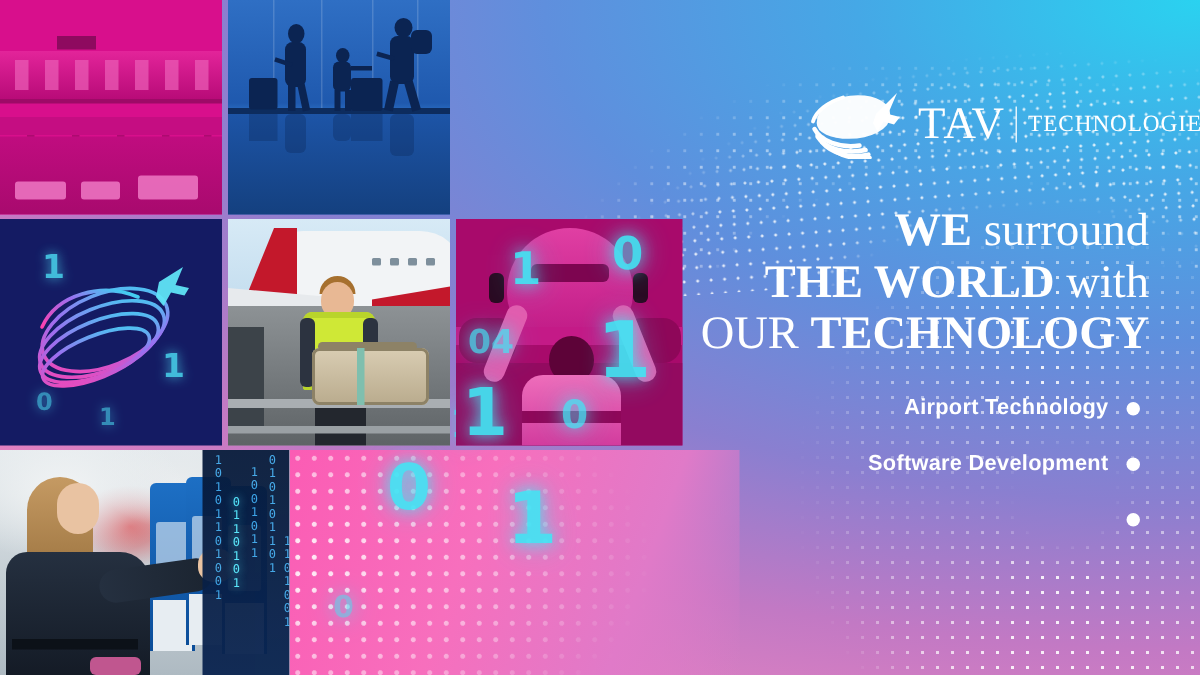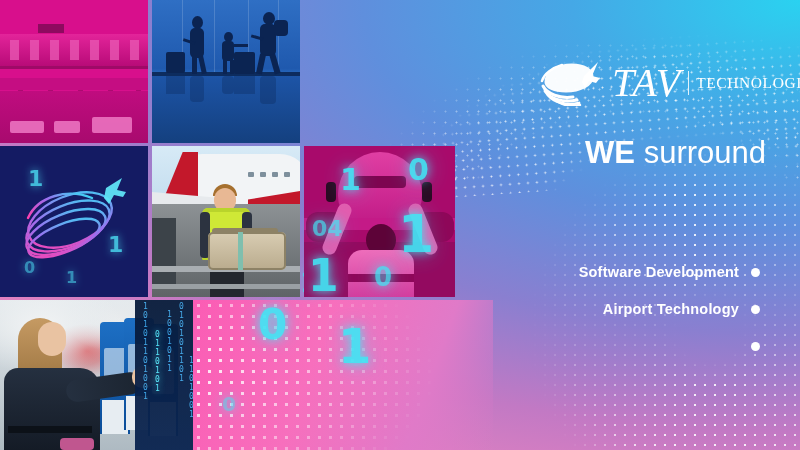--- a/index.html
+++ b/index.html
@@ -172,26 +172,26 @@
   
   #t-logo{left:0;top:146px;width:148px;height:151px;background:#141b63;}
   #t-logo .neon{position:absolute;left:10px;top:16px;width:128px;height:118px;}
   #t-logo .bd{position:absolute;color:#4ad7ef;font-family:"DejaVu Sans",sans-serif;font-weight:700;
     text-shadow:0 0 8px rgba(74,215,239,.9);opacity:.85;}
 
   
   .logo-lockup{position:absolute;left:540px;top:60px;display:flex;align-items:center;gap:10px;}
   .logo-mark{width:62px;height:46px;flex:0 0 auto;}
   .logo-word{display:flex;align-items:center;gap:7px;color:#fff;}
-  .logo-tav{font-family:"Liberation Serif",serif;font-size:40px;letter-spacing:1px;line-height:1;font-style:italic;}
+  .logo-tav{font-family:"Liberation Serif",serif;font-size:30px;letter-spacing:1px;line-height:1;}
   .logo-div{width:1px;height:24px;background:rgba(255,255,255,.85);}
   .logo-tech{font-family:"Liberation Serif",serif;font-size:15.5px;letter-spacing:.6px;line-height:1;}
 
   .headline{position:absolute;right:34px;top:136px;width:520px;text-align:right;color:#fff;line-height:1.12;}
-  .headline div{white-space:nowrap;}
+  .headline div{white-space:nowrap;font-family:Liberation Serif, serif;}
   .hl1{font-size:31px;}
   .hl2{font-size:31px;}
   .hl3{font-size:31px;}
   .w-bold{font-weight:700;}
   .w-light{font-weight:300;}
 
   .services{position:absolute;right:40px;top:258px;width:480px;}
   .service{display:flex;align-items:center;justify-content:flex-end;gap:12px;height:28px;margin-bottom:9px;}
   .service .lbl{color:#fff;font-size:14.5px;font-weight:700;letter-spacing:.2px;white-space:nowrap;}
   .service .dot{width:9px;height:9px;border-radius:50%;background:#fff;flex:0 0 auto;}
@@ -392,29 +392,37 @@
       <span class="logo-div"></span>
       <span class="logo-tech">TECHNOLOGIES</span>
     </div>
   </div>
 
   <div class="headline">
     <div class="hl1">
       <span class="w-bold">WE</span>
       <span class="w-light">surround</span>
     </div>
+    <div class="hl2">
+      <span class="w-bold">THE WORLD</span>
+      <span class="w-light">with</span>
+    </div>
+    <div class="hl3">
+      <span class="w-light">OUR</span>
+      <span class="w-bold">TECHNOLOGY</span>
+    </div>
   </div>
 
   <div class="services">
+    <div class="service">
+      <span class="lbl">Airport Technology</span>
+      <span class="dot"></span>
+    </div>
     <div class="service">
       <span class="lbl">Software Development</span>
       <span class="dot"></span>
     </div>
     <div class="service">
-      <span class="lbl">Airport Technology</span>
       <span class="dot"></span>
     </div>
-    <div class="service">
-      <span class="dot"></span>
-    </div>
   </div>
 
 </div>
 
 </body></html>

